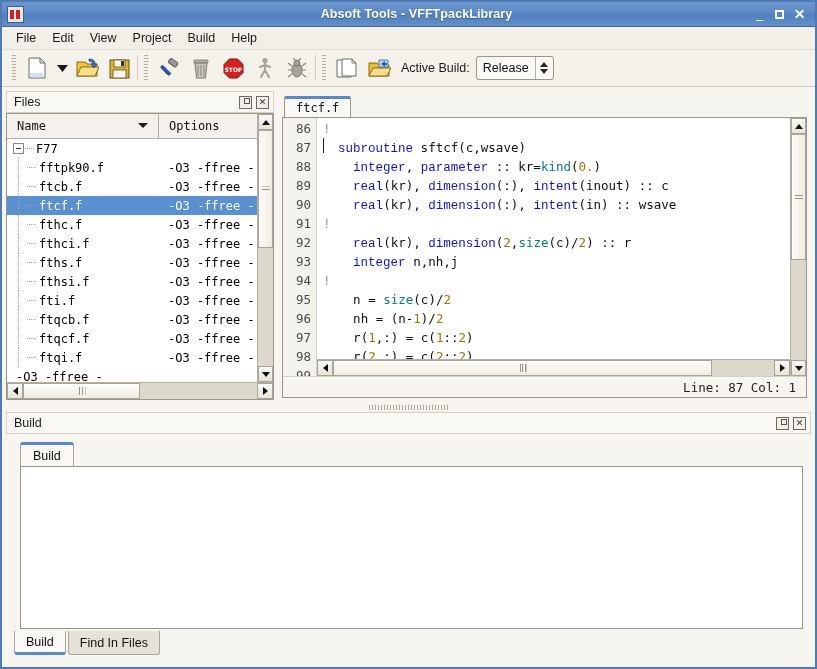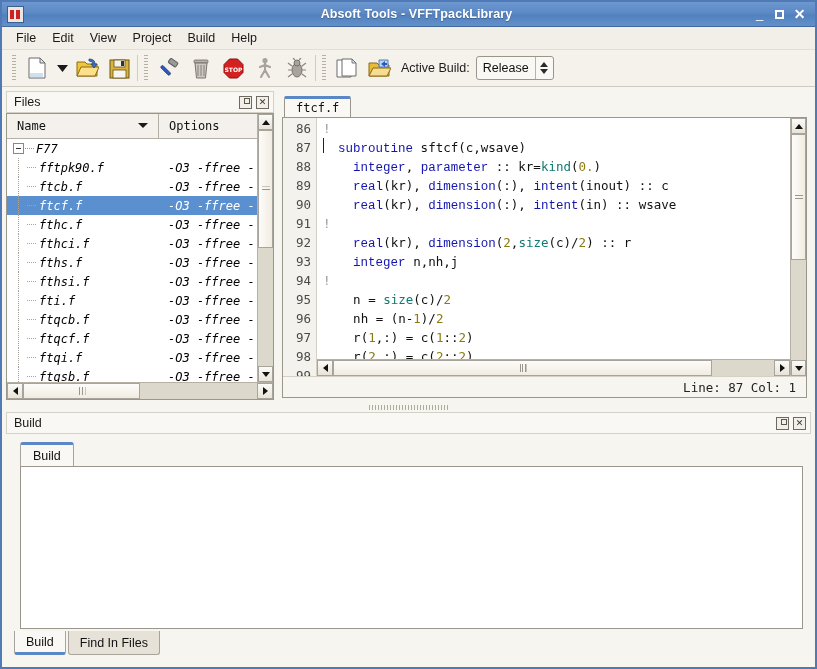--- a/index.html
+++ b/index.html
@@ -303,21 +303,20 @@
     width: 0; height: 0;
     border-left: 5px solid transparent;
     border-right: 5px solid transparent;
     border-top: 5px solid #1a1a1a;
   }
   .tree-rows {
     flex: 1 1 auto;
     overflow: hidden;
     background: #ffffff;
     position: relative;
-    font-style: italic;
   }
   .trow {
     height: 19px;
     display: flex;
     align-items: center;
     font-family: "DejaVu Sans Mono", monospace;
     font-size: 12px;
     color: #000;
     white-space: nowrap;
     cursor: default;
@@ -950,25 +949,20 @@
                   </div>
                   <div class="trow">
                     <div class="t-name">
                       <span class="child-indent"></span>
                       <span class="child-elbow"></span>
                       <span class="fn">ftqi.f</span>
                     </div>
                     <div class="t-opts">-O3 -ffree -</div>
                   </div>
                   <div class="trow">
-                    <div class="t-name">
-                      <span class="child-indent"></span>
-                      <span class="child-elbow"></span>
-                      <span class="fn">ftqsb.f</span>
-                    </div>
                     <div class="t-opts">-O3 -ffree -</div>
                   </div>
                 </div>
             </div>
 
             <div class="vscroll">
               <div class="sb-btn">
                   <span class="tri-up"></span>
                 </div>
               <div class="sb-track">

